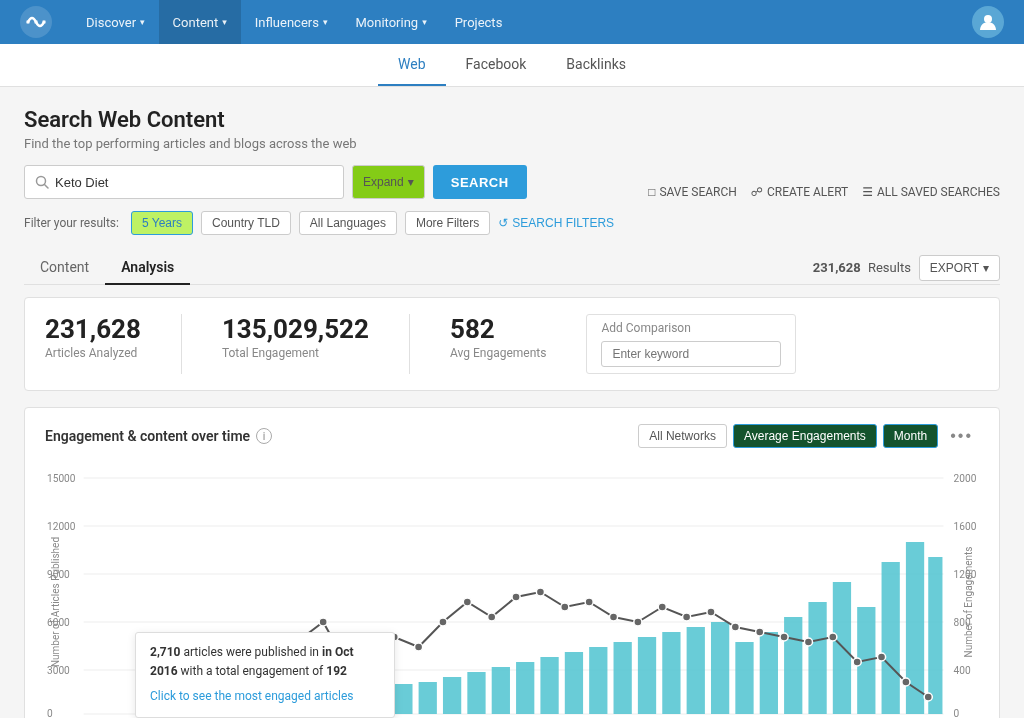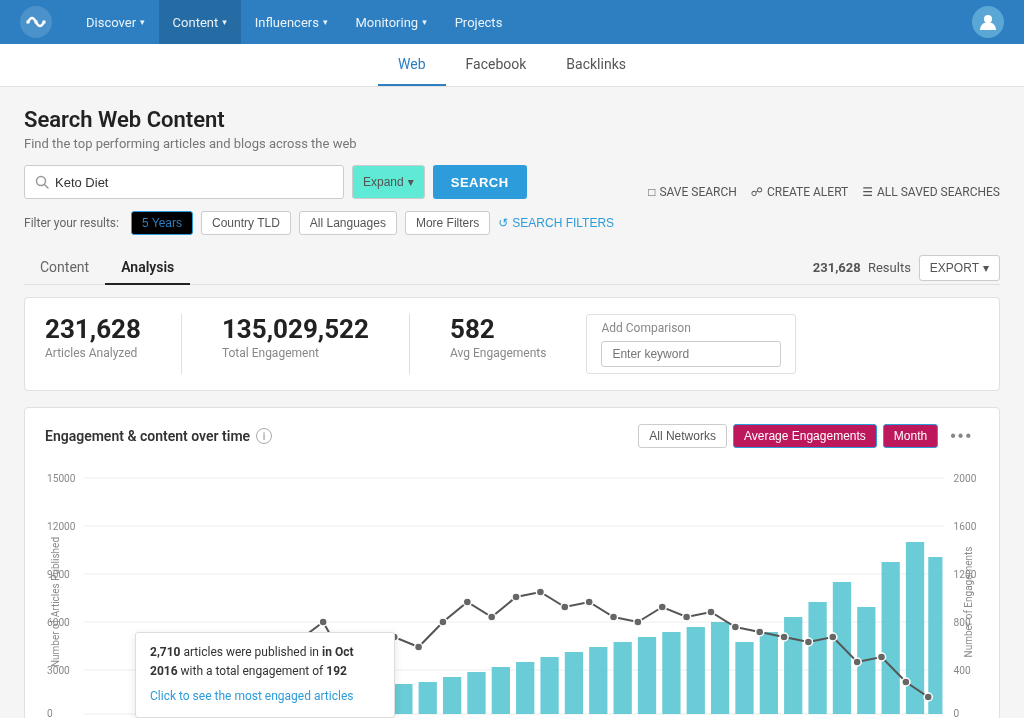--- a/index.html
+++ b/index.html
@@ -25,30 +25,30 @@
 
     
     .page-title { font-size: 22px; font-weight: 600; color: #222; margin-bottom: 4px; }
     .page-subtitle { color: #777; font-size: 13px; margin-bottom: 14px; }
 
     
     .search-bar { display: flex; align-items: flex-end; gap: 8px; margin-bottom: 12px; }
     .search-input-wrap { display: flex; align-items: center; border: 1px solid #ccc; border-radius: 3px; background: white; padding: 0 10px; flex: 0 0 320px; height: 34px; }
     .search-input-wrap svg { color: #888; margin-right: 6px; flex-shrink: 0; }
     .search-input { border: none; outline: none; font-size: 13px; width: 100%; color: #333; }
-    .expand-btn { border: 1px solid #ccc; background: #5eead4; border-radius: 3px; padding: 6px 10px; font-size: 12px; color: #555; cursor: pointer; display: flex; align-items: center; gap: 4px; height: 34px; }
+    .expand-btn { border: 1px solid #ccc; background: #84cc16; border-radius: 3px; padding: 6px 10px; font-size: 12px; color: #555; cursor: pointer; display: flex; align-items: center; gap: 4px; height: 34px; }
     .search-btn { background: #2d9cdb; color: white; border: none; border-radius: 3px; padding: 6px 18px; font-size: 13px; font-weight: 600; cursor: pointer; height: 34px; letter-spacing: 0.5px; }
     .search-actions { margin-left: auto; display: flex; align-items: center; gap: 14px; }
     .search-action-btn { color: #555; font-size: 12px; cursor: pointer; display: flex; align-items: center; gap: 4px; }
 
     
     .filter-row { display: flex; align-items: center; gap: 8px; margin-bottom: 16px; }
     .filter-label { color: #666; font-size: 12px; margin-right: 4px; }
     .filter-btn { border: 1px solid #ccc; background: white; border-radius: 3px; padding: 4px 10px; font-size: 12px; color: #555; cursor: pointer; }
-    .filter-btn.active { background: #000000; border-color: #2d9cdb; color: #2d7fc1; font-weight: 500; }
+    .filter-btn.active { background: #bef264; border-color: #2d9cdb; color: #2d7fc1; font-weight: 500; }
     .reset-btn { color: #2d9cdb; font-size: 12px; cursor: pointer; display: flex; align-items: center; gap: 4px; background: none; border: none; }
 
     
     .content-tabs { display: flex; align-items: center; margin-bottom: 12px; border-bottom: 1px solid #e0e0e0; }
     .content-tab { padding: 8px 16px; font-size: 14px; color: #666; cursor: pointer; border-bottom: 2px solid transparent; margin-bottom: -1px; }
     .content-tab.active { color: #222; border-bottom-color: #222; font-weight: 600; }
     .results-info { margin-left: auto; font-size: 13px; color: #555; display: flex; align-items: center; gap: 8px; }
     .export-btn { border: 1px solid #ccc; background: white; border-radius: 3px; padding: 5px 10px; font-size: 12px; color: #555; cursor: pointer; display: flex; align-items: center; gap: 4px; }
 
     
@@ -61,21 +61,21 @@
     .comparison-label { font-size: 12px; color: #888; margin-bottom: 6px; }
     .comparison-input { border: 1px solid #ccc; border-radius: 3px; padding: 5px 10px; font-size: 12px; color: #aaa; width: 180px; outline: none; }
 
     
     .chart-card { background: white; border: 1px solid #e0e0e0; border-radius: 4px; padding: 16px 20px; }
     .chart-header { display: flex; align-items: center; margin-bottom: 14px; }
     .chart-title { font-size: 14px; font-weight: 600; color: #333; display: flex; align-items: center; gap: 6px; }
     .info-icon { width: 16px; height: 16px; border-radius: 50%; border: 1px solid #aaa; display: inline-flex; align-items: center; justify-content: center; font-size: 10px; color: #aaa; cursor: pointer; }
     .chart-controls { margin-left: auto; display: flex; align-items: center; gap: 6px; }
     .chart-btn { border: 1px solid #ccc; background: white; border-radius: 3px; padding: 4px 10px; font-size: 12px; color: #555; cursor: pointer; }
-    .chart-btn.active { background: #be185d; border-color: #2d9cdb; color: white; }
+    .chart-btn.active { background: #14532d; border-color: #2d9cdb; color: white; }
     .more-btn { border: none; background: none; color: #888; font-size: 16px; cursor: pointer; padding: 2px 6px; letter-spacing: 2px; }
 
     
     .chart-area { position: relative; height: 280px; }
     .chart-svg { width: 100%; height: 100%; }
 
     
     .chart-tooltip { position: absolute; left: 90px; top: 170px; background: white; border: 1px solid #ddd; border-radius: 3px; padding: 10px 14px; font-size: 12px; line-height: 1.6; color: #333; max-width: 260px; box-shadow: 0 2px 8px rgba(0,0,0,0.1); }
     .tooltip-link { color: #2d9cdb; cursor: pointer; }
 

